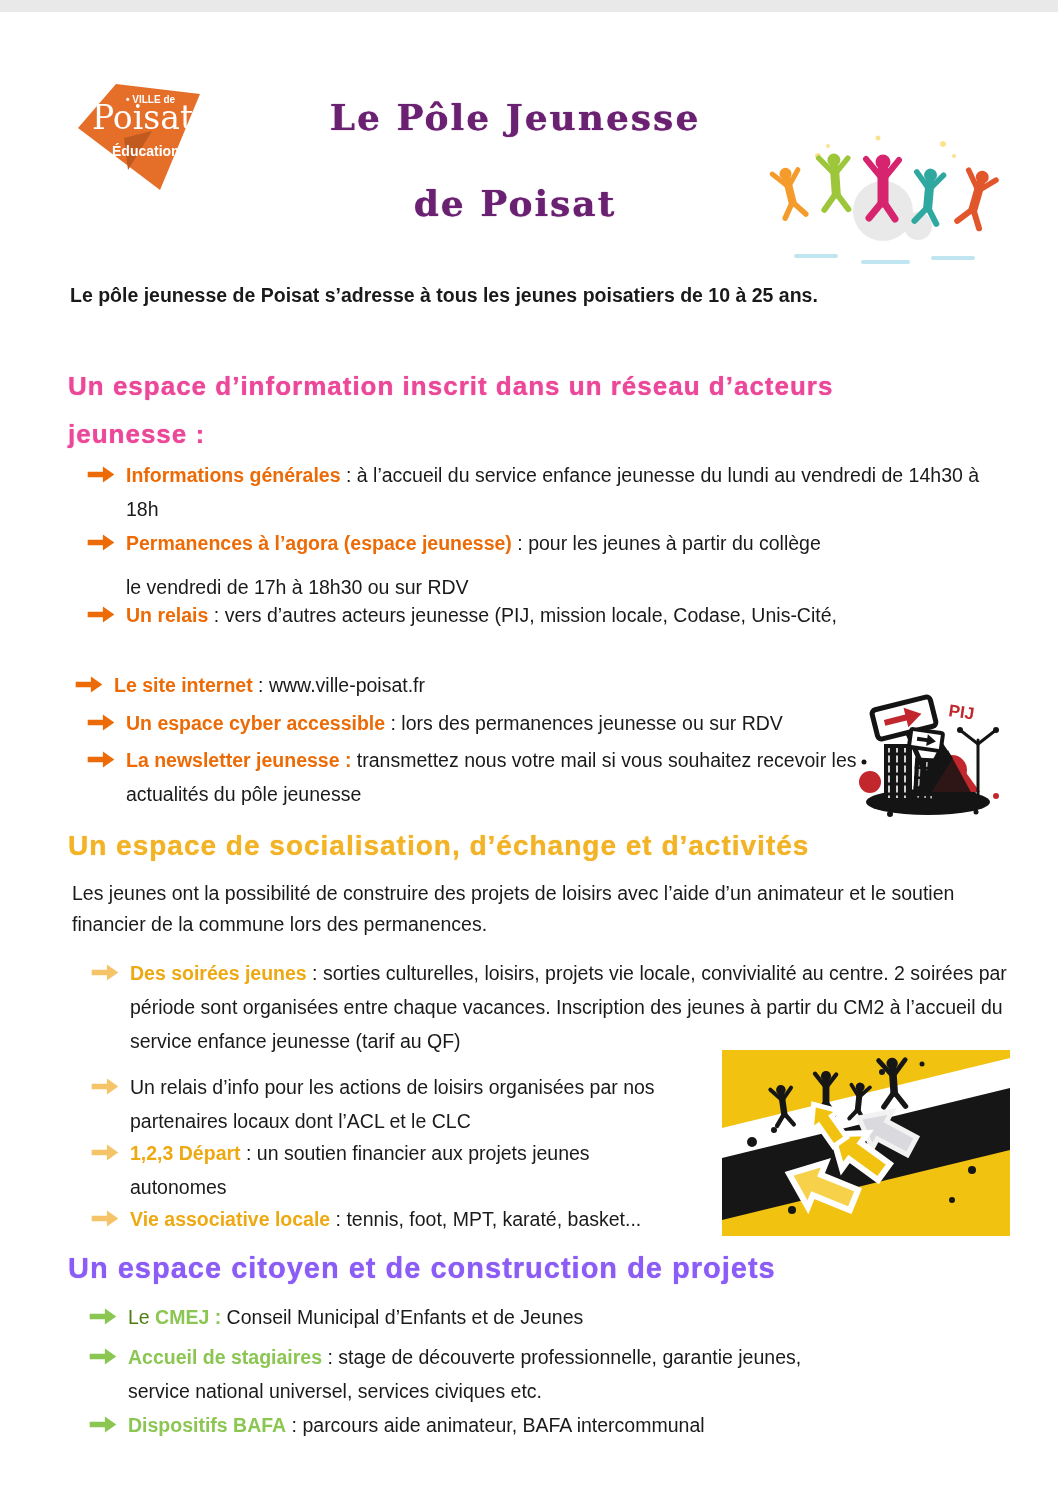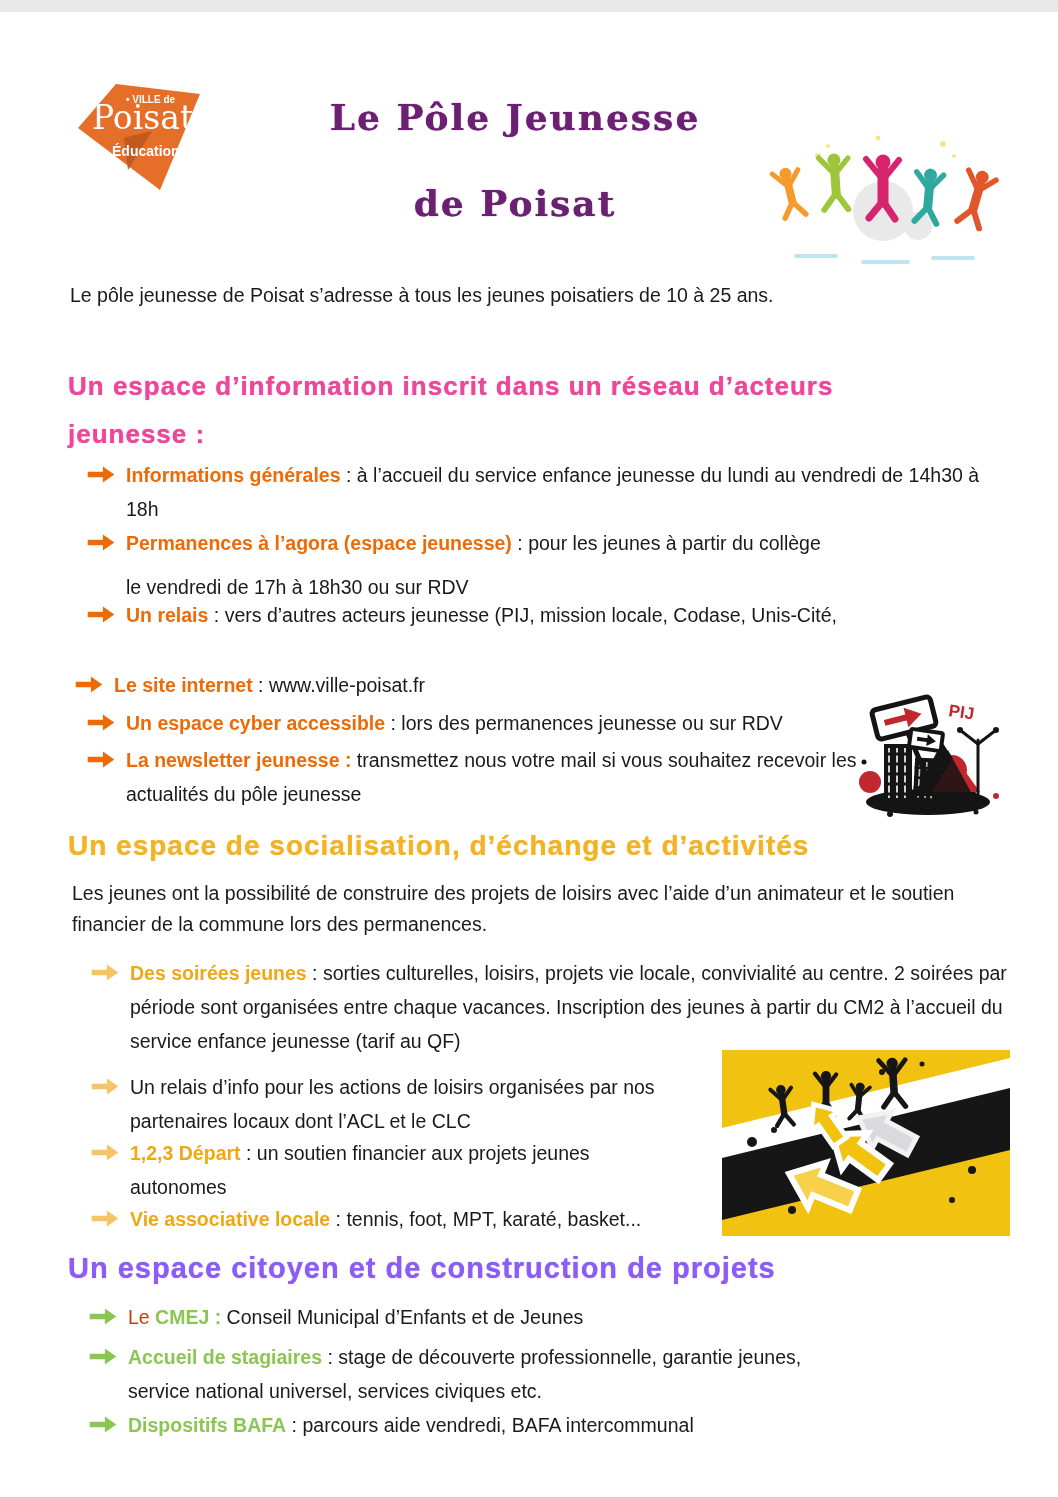--- a/index.html
+++ b/index.html
@@ -17,36 +17,36 @@
   }
   
   .fancy{
     font-weight:bold;letter-spacing:1px;
     text-shadow:0 0 1px currentColor, 1px 1px 0 rgba(255,255,255,.35);
   }
   .h1{left:68px;top:350px;width:880px;font-size:26px;line-height:48px;color:#ec4899;}
   .h2{left:68px;top:818px;width:940px;font-size:28px;color:#F2B327;}
   .h3{left:68px;top:1240px;width:940px;font-size:29px;color:#8b5cf6;}
   
-  .intro{left:70px;top:272px;width:920px;font-size:19.5px;}
+  .intro{left:70px;top:272px;width:920px;font-size:19.5px;font-weight:bold;}
   .para{left:72px;top:866px;width:932px;font-size:19.5px;line-height:31px;}
   
   .bullet{
     position:absolute;font-size:19.5px;line-height:34px;padding-left:40px;
   }
   .arrow{position:absolute;left:0;top:7px;width:30px;height:19px;}
   .arrow svg{width:100%;height:100%;display:block;}
   .s1 .arrow path{fill:#ED6B06;}
   .s2 .arrow path{fill:#F5C468;}
   .s3 .arrow path{fill:#8CC652;}
   .lbl{font-weight:bold;}
   .c1{color:#ED6B06;}
   .c2{color:#EEA912;}
   .c3{color:#8CC652;}
-  .lblpfx{color:#c2410c;}
+  .lblpfx{color:#4d7c0f;}
   .text2{margin-top:10px;}
   .text2.small{margin-top:4px;}
   
   .logo{left:64px;top:64px;width:158px;height:124px;}
   .jump{left:758px;top:104px;width:250px;height:154px;}
   .pij{left:856px;top:672px;width:156px;height:150px;}
   .skate{left:722px;top:1038px;width:288px;height:186px;}
   .logo svg,.jump svg,.pij svg,.skate svg{width:100%;height:100%;display:block;}
 </style>
 </head>
@@ -351,16 +351,16 @@
       </span>
     <span class="lbl c3">Accueil de stagiaires </span><span> : stage de découverte professionnelle, garantie jeunes, service national universel, services civiques etc.</span>
   </div>
 
   <div class="bullet s3" style="left:88px;top:1396px;width:820px">
     <span class="arrow">
         <svg viewBox="0 0 30 20">
           <path d="M1 7 h16 V1.5 L29 10 L17 18.5 V13 H1 z"></path>
         </svg>
       </span>
-    <span class="lbl c3">Dispositifs BAFA</span><span> : parcours aide vendredi, BAFA intercommunal</span>
+    <span class="lbl c3">Dispositifs BAFA</span><span> : parcours aide animateur, BAFA intercommunal</span>
   </div>
 
 </div>
 
 </body></html>

